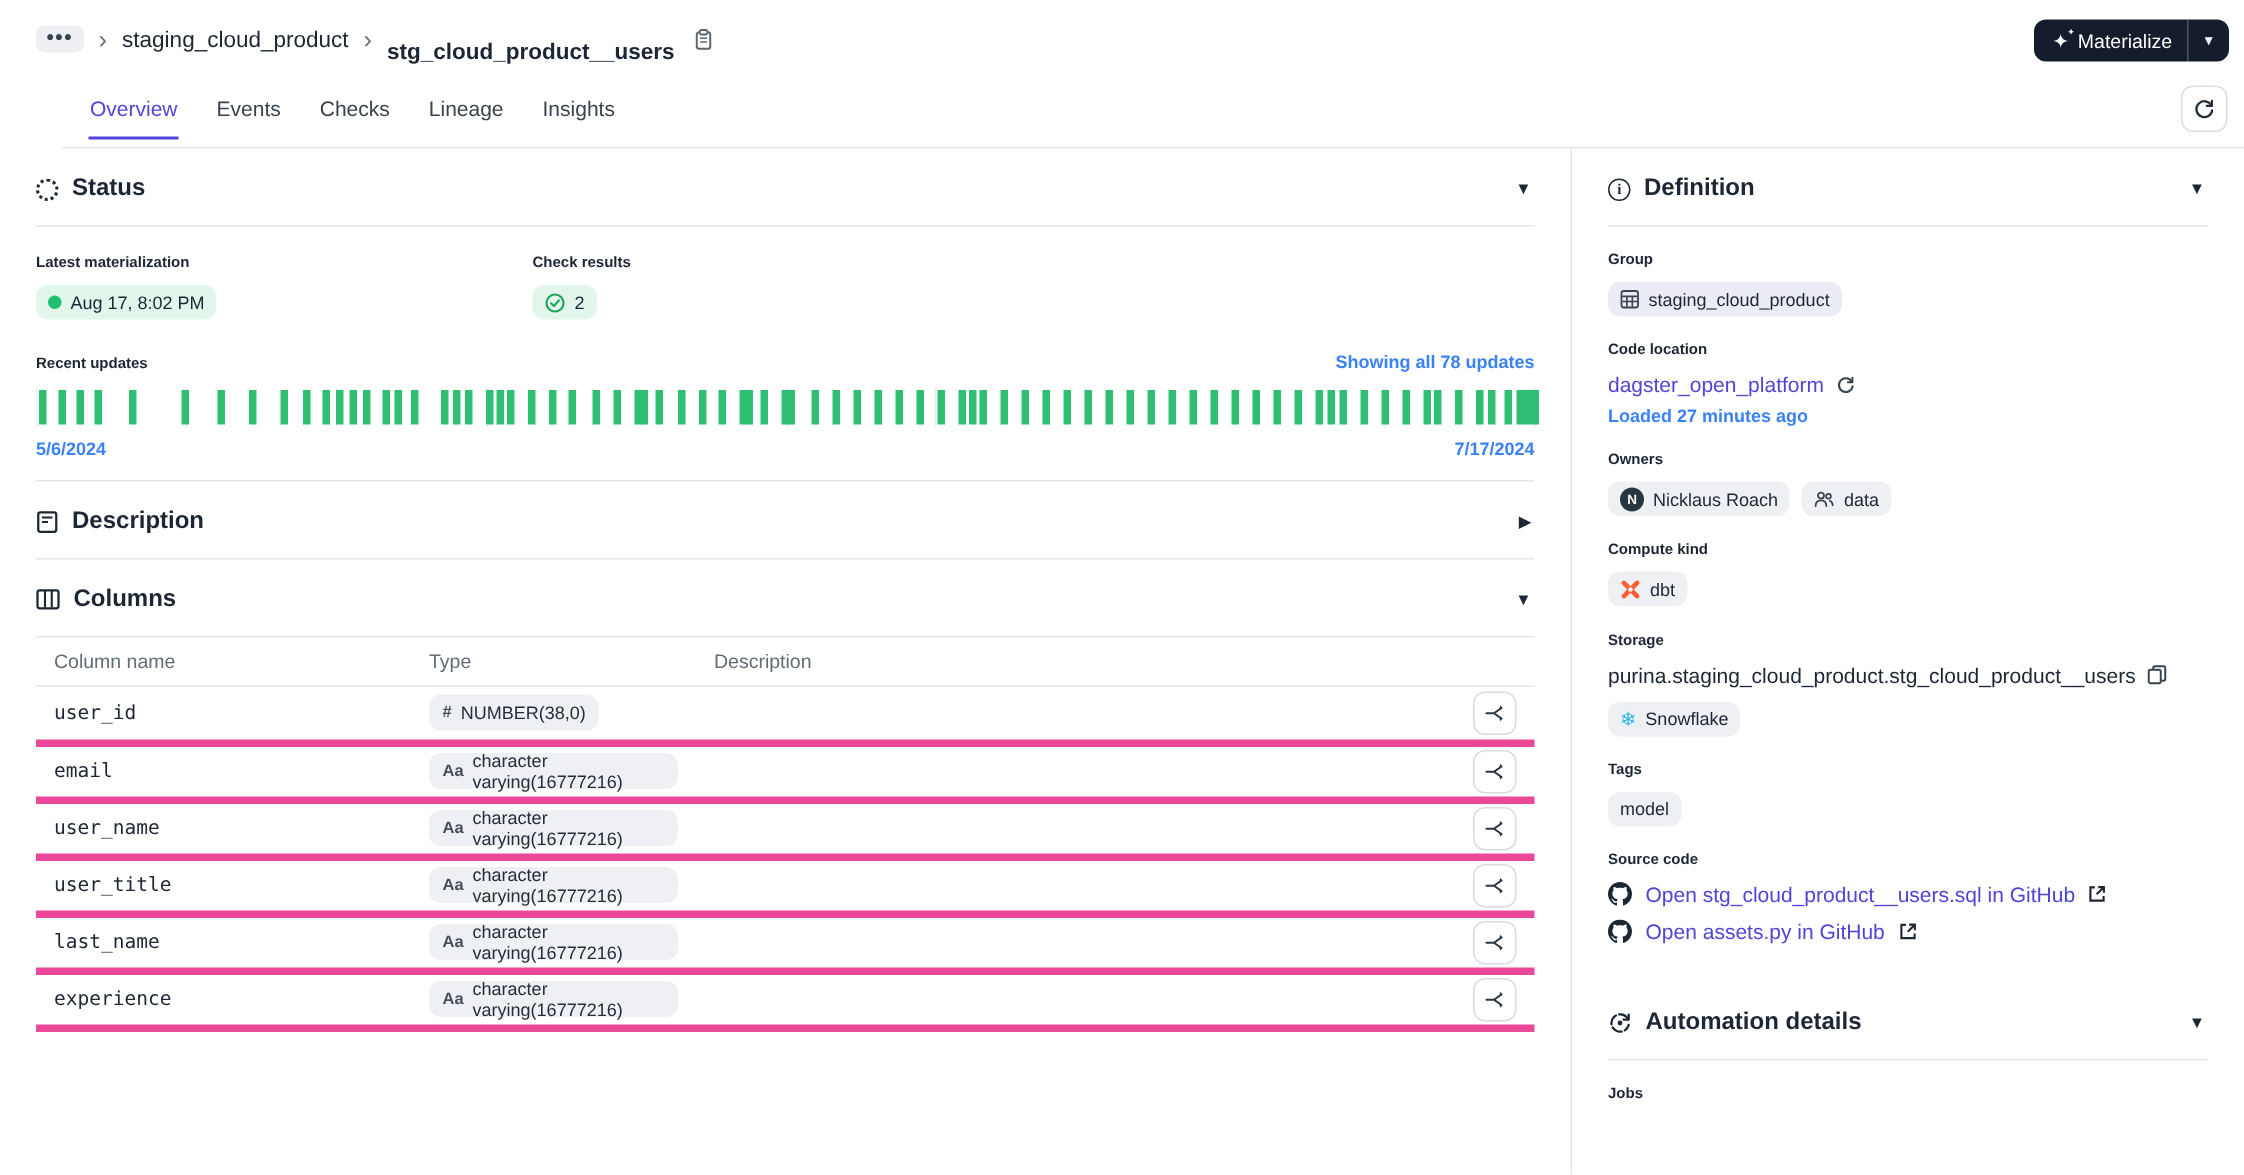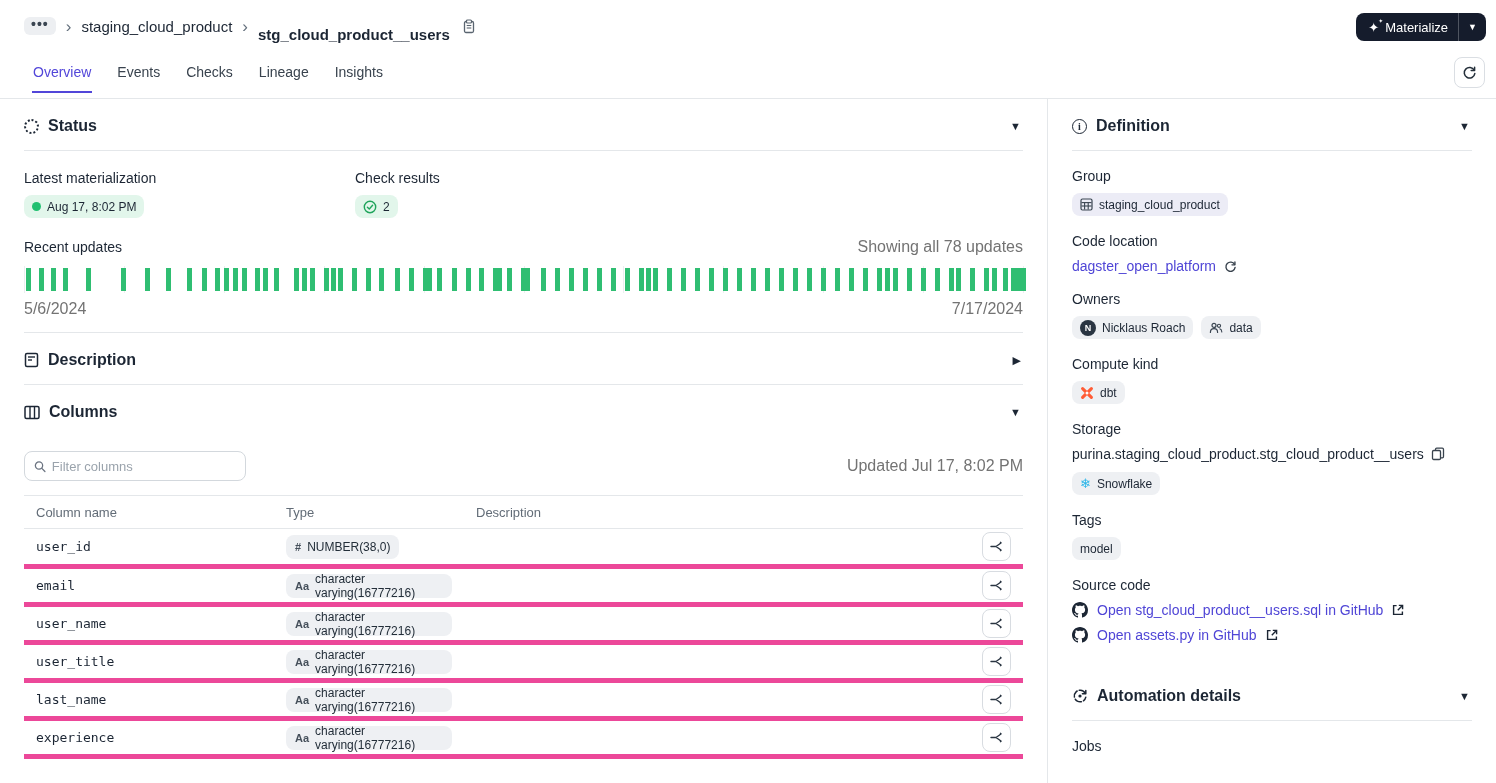--- a/index.html
+++ b/index.html
@@ -20,21 +20,21 @@
   .mat-btn { position:absolute; right:10px; top:13px; height:28px; display:flex; align-items:center;
     background:#151C2C; color:#fff; border-radius:8px; font-size:13px; cursor:pointer; overflow:hidden; }
   .mat-main { display:flex; align-items:center; gap:6px; padding:0 10px 0 12px; height:100%; }
   .mat-split { width:1px; height:100%; background:rgba(255,255,255,.25); }
   .mat-caret { padding:0 9px; height:100%; display:flex; align-items:center; font-size:9px; }
   .sparkle { font-size:13px; position:relative; }
   .sparkle::after { content:"✦"; position:absolute; font-size:6px; top:-3px; right:-4px; }
 
   
   .tabbar { position:relative; height:47px; border-bottom:1px solid #E4E7EA; display:flex;
-    align-items:flex-start; padding:8px 32px 0; gap:24px; }
+    align-items:flex-start; padding:8px 18px 0; gap:24px;margin-left:41px; }
   .tab { font-size:14px; color:#39434E; padding:4px 1px 13px; cursor:pointer; position:relative; }
   .tab.active { color:#5246D9; }
   .tab.active::after { content:""; position:absolute; left:0; right:0; bottom:0; height:2px; background:#5246D9; }
   .refresh-btn { position:absolute; right:11px; top:5px; width:31px; height:31px; border:1px solid #DADEE3;
     border-radius:8px; background:#fff; display:flex; align-items:center; justify-content:center; cursor:pointer; }
 
   
   .body { display:flex; height:731px; }
   .main { flex:1; padding:0 24px; overflow:hidden; }
   .sidebar { width:449px; border-left:1px solid #E4E7EA; padding:0 24px; overflow:hidden; }
@@ -42,22 +42,22 @@
   .sec-hdr { display:flex; align-items:center; gap:9px; padding:18px 0 15px; position:relative; }
   .sec-title { font-size:16px; font-weight:700; }
   .sec-caret { position:absolute; right:2px; font-size:11px; color:#1C2634; cursor:pointer; }
   .divider { border-top:1px solid #E4E7EA; }
 
   .dotted-circle { width:15px; height:15px; border:2px dotted #1C2634; border-radius:50%; }
   .info-circle { width:15px; height:15px; border:1.5px solid #1C2634; border-radius:50%;
     font-size:10px; font-weight:700; display:flex; align-items:center; justify-content:center;
     font-family:"Liberation Serif", serif; }
 
-  .field-label { font-size:14px; font-weight:400; margin:17px 0 9px; }
-  .small-gray { font-size:16px; color:#737373; }
+  .field-label { font-size:10px; font-weight:700; margin:17px 0 9px; }
+  .small-gray { font-size:12px; color:#3b82f6;font-weight:bold; }
 
   .badge { display:inline-flex; align-items:center; gap:6px; height:23px; padding:0 8px;
     border-radius:8px; font-size:12px; background:#EEF0F3; color:#1C2634; }
   .badge.green { background:#E2F6EB; }
   .green-dot { width:9px; height:9px; border-radius:50%; background:#21C071; }
 
   
   .status-grid { display:flex; margin-top:2px; }
   .status-col1 { width:331px; }
   .updates-row { display:flex; align-items:baseline; justify-content:space-between; margin-top:20px; }
@@ -291,30 +291,20 @@
       <div class="sec-hdr">
         <svg width="16" height="15" viewBox="0 0 16 15">
             <rect x="1" y="1.5" width="14" height="12" rx="1.5" fill="none" stroke="#1C2634" stroke-width="1.5"></rect>
             <line x1="6" y1="2" x2="6" y2="13" stroke="#1C2634" stroke-width="1.4"></line>
             <line x1="10.5" y1="2" x2="10.5" y2="13" stroke="#1C2634" stroke-width="1.4"></line>
           </svg>
         <span class="sec-title">Columns</span>
         <span class="sec-caret">▼</span>
       </div>
 
-      <div class="filter-row">
-        <label class="filter-input">
-          <svg width="13" height="13" viewBox="0 0 13 13">
-              <circle cx="5.5" cy="5.5" r="4" fill="none" stroke="#6A7380" stroke-width="1.4"></circle>
-              <line x1="8.6" y1="8.6" x2="12" y2="12" stroke="#6A7380" stroke-width="1.4" stroke-linecap="round"></line>
-            </svg>
-          <input type="text" placeholder="Filter columns" style="">
-        </label>
-        <span class="small-gray">Updated Jul 17, 8:02 PM</span>
-      </div>
 
       <table class="cols">
         <thead>
           <tr>
             <th>Column name</th>
             <th>Type</th>
             <th>Description</th>
             <th></th>
           </tr>
         </thead>
@@ -436,20 +426,21 @@
       </span>
 
       <div class="field-label">Code location</div>
       <div class="loc-row">
         <a class="link">dagster_open_platform</a>
         <svg width="13" height="13" viewBox="0 0 15 15">
             <path d="M12.2 5.2 A5.3 5.3 0 1 0 12.8 8.6" fill="none" stroke="#39434E" stroke-width="1.6" stroke-linecap="round"></path>
             <path d="M12.6 2.2 L12.6 5.6 L9.2 5.6" fill="none" stroke="#39434E" stroke-width="1.6" stroke-linecap="round" stroke-linejoin="round"></path>
           </svg>
       </div>
+      <div class="small-gray loaded">Loaded 27 minutes ago</div>
 
       <div class="field-label">Owners</div>
       <div class="owners-row">
         <span class="badge">
           <span class="avatar">N</span>
           <span>Nicklaus Roach</span>
         </span>
         <span class="badge">
           <svg width="14" height="12" viewBox="0 0 14 12">
               <circle cx="5" cy="3.4" r="2" fill="none" stroke="#3A4551" stroke-width="1.2"></circle>

